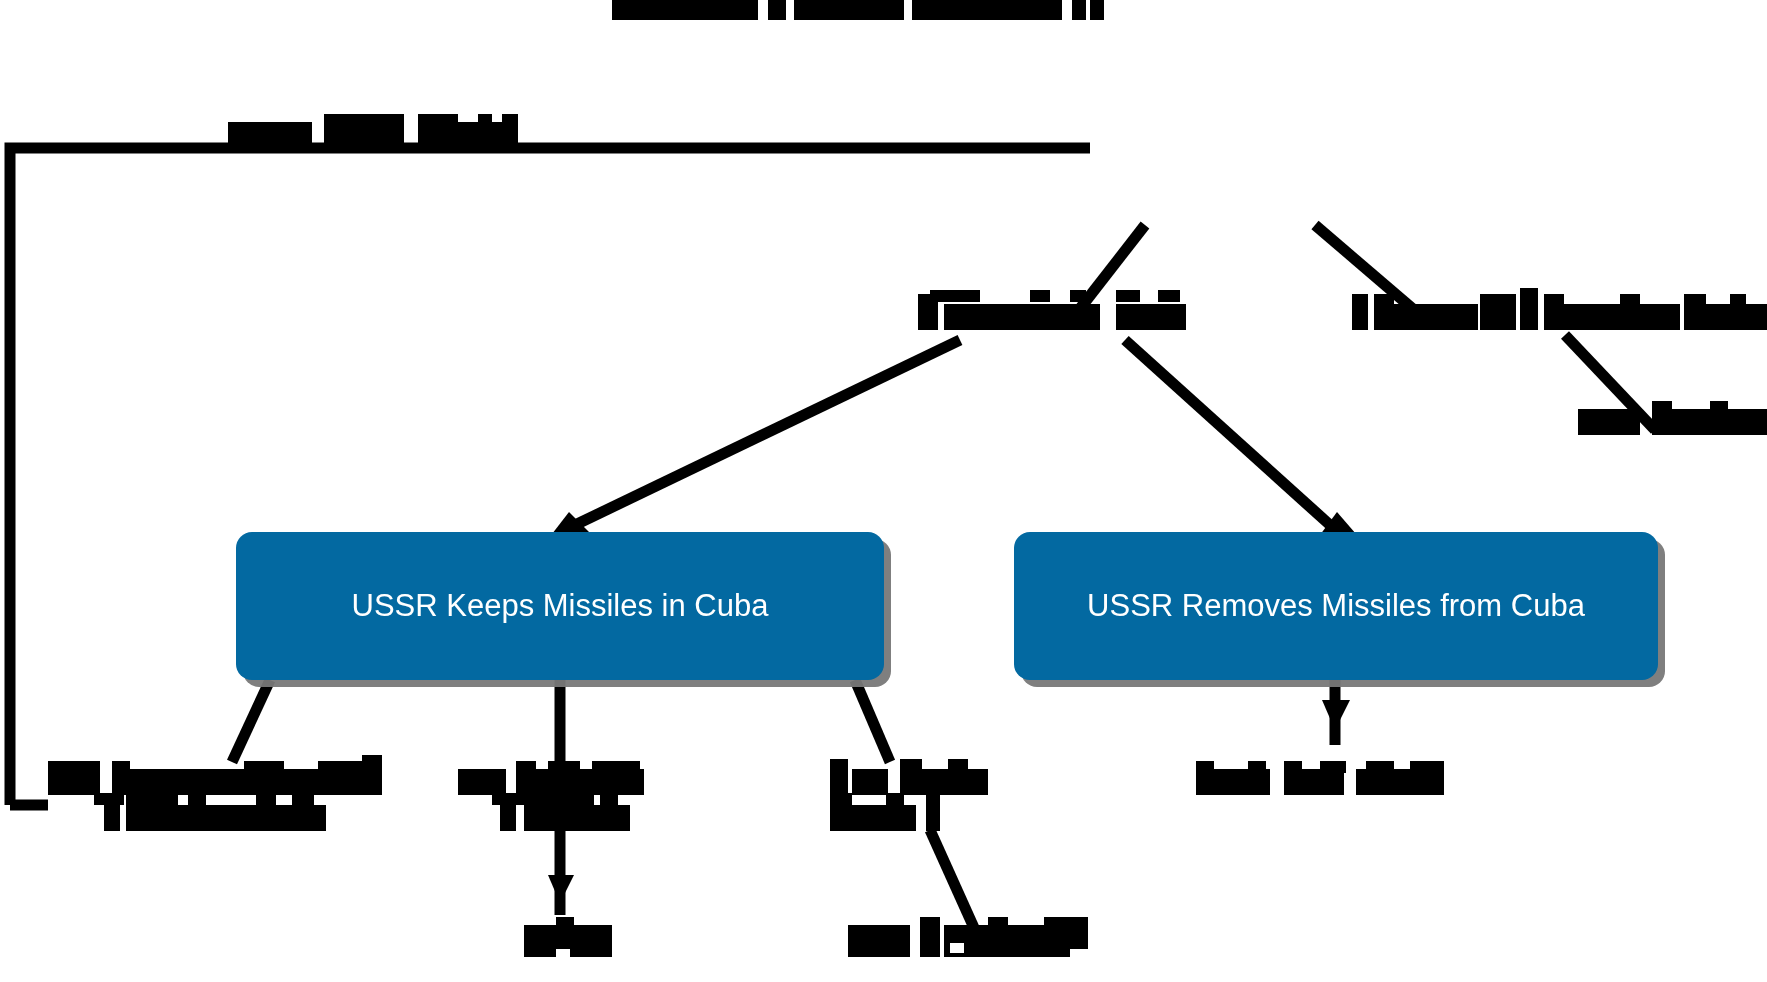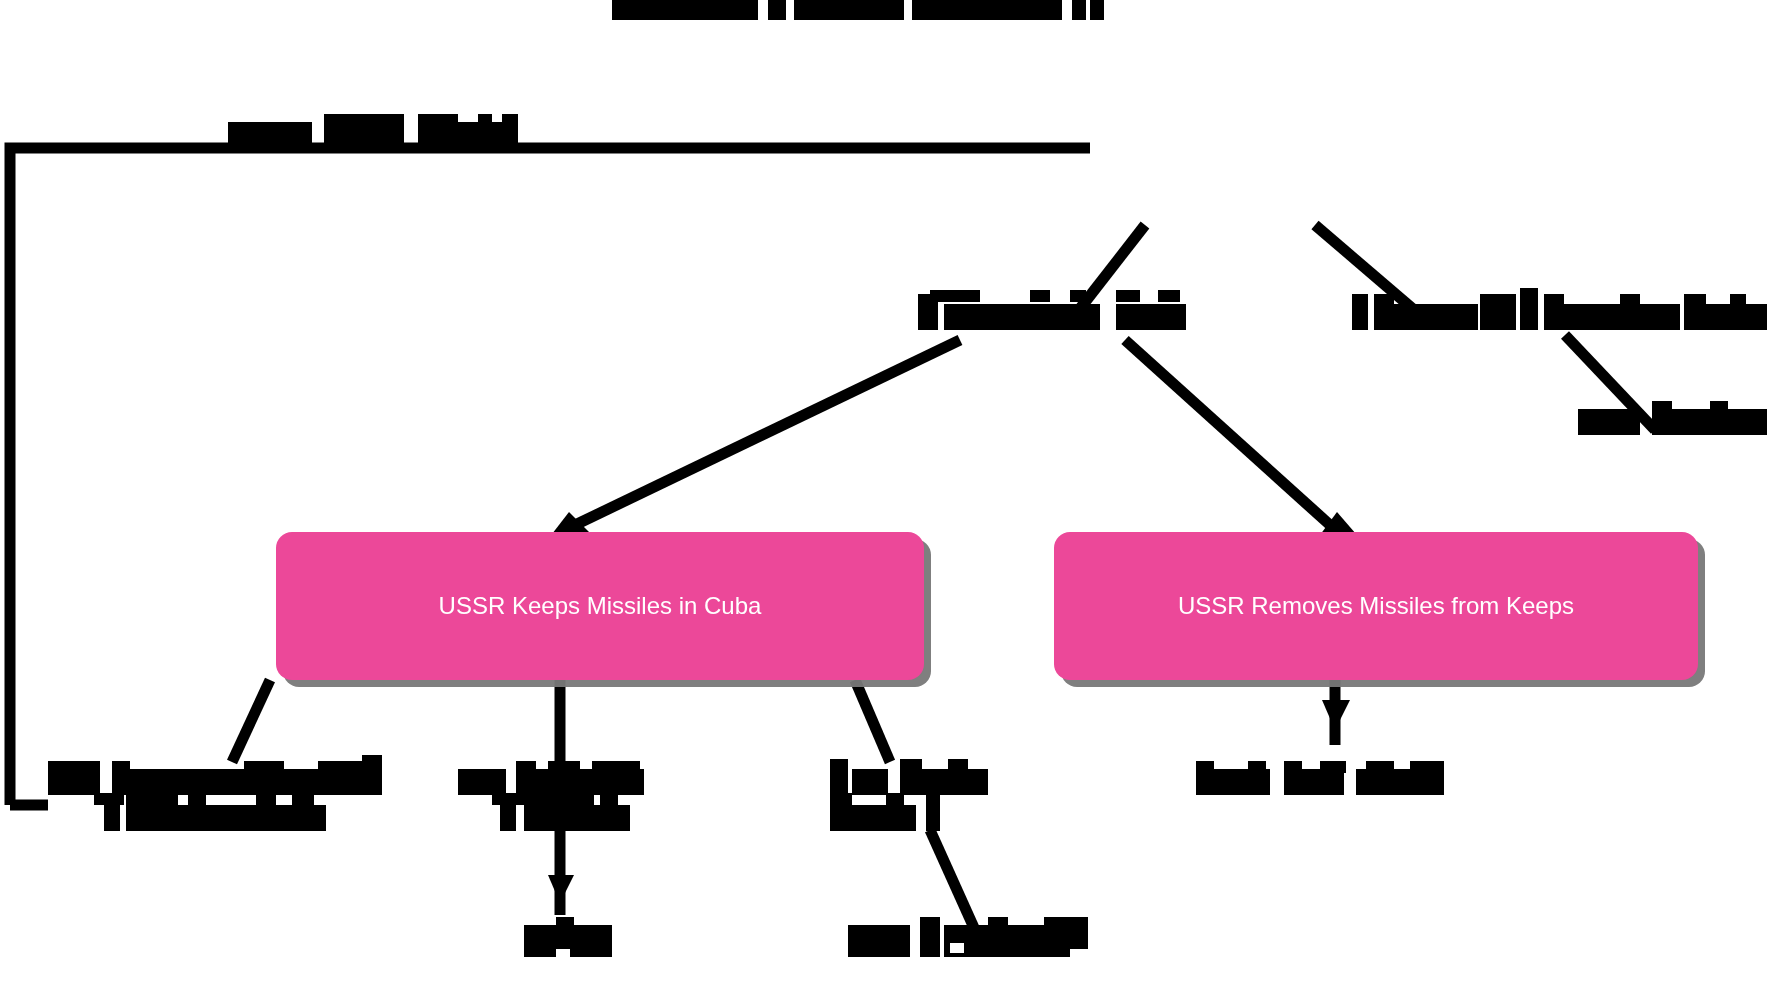--- a/index.html
+++ b/index.html
@@ -39,23 +39,22 @@
     line-height: 1.1;
     white-space: nowrap;
     box-shadow: 7px 7px 0 0 rgba(120,120,120,0.95);
     z-index: 5;
   }
   .node-root {
     background: #1078c0;
     font-size: 31px;
   }
   .node-outcome {
-    background: #ec4899;
-    font-size: 24px;
-    margin-left: 40px;
+    background: #0369a1;
+    font-size: 31px;
   }
 
   
   .redacted {
     position: absolute;
     display: flex;
     flex-direction: column;
     align-items: center;
     justify-content: flex-start;
     z-index: 6;
@@ -289,16 +288,16 @@
     </div>
 
   </div>
 
 
   <div class="node node-outcome" style="left:236px; top:532px; width:648px; height:148px;">
     <span>USSR Keeps Missiles in Cuba</span>
   </div>
 
   <div class="node node-outcome" style="left:1014px; top:532px; width:644px; height:148px;">
-    <span>USSR Removes Missiles from Keeps</span>
+    <span>USSR Removes Missiles from Cuba</span>
   </div>
 
 </div>
 
 </body></html>

